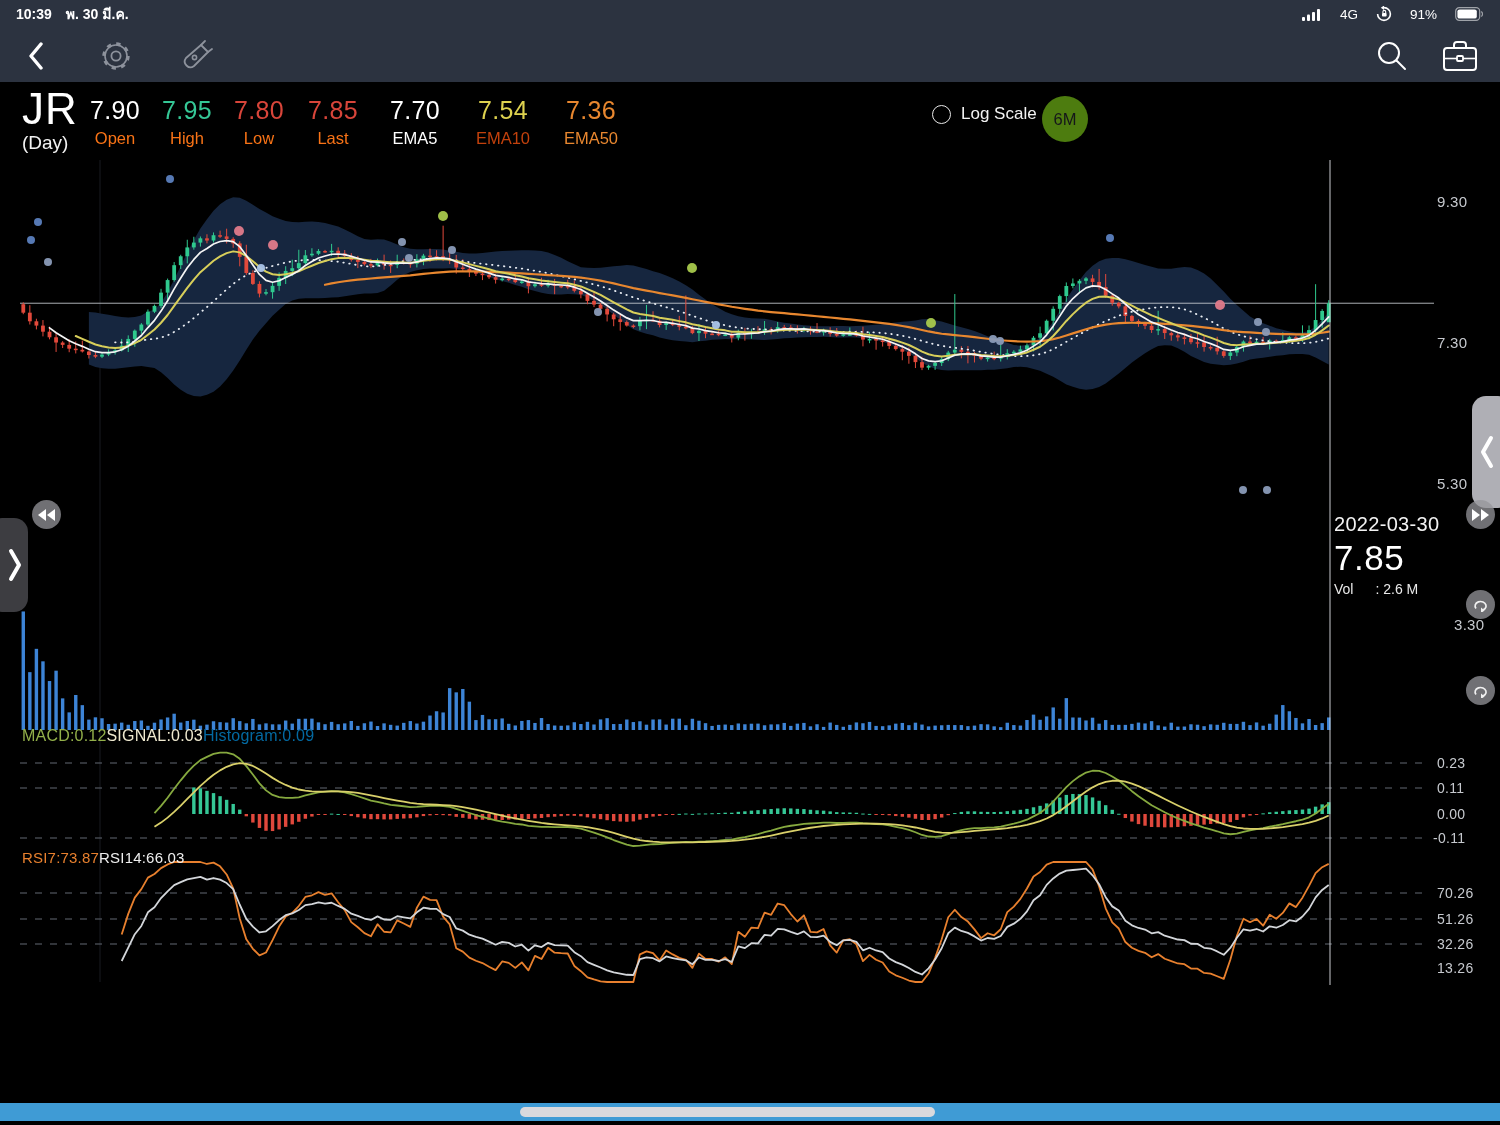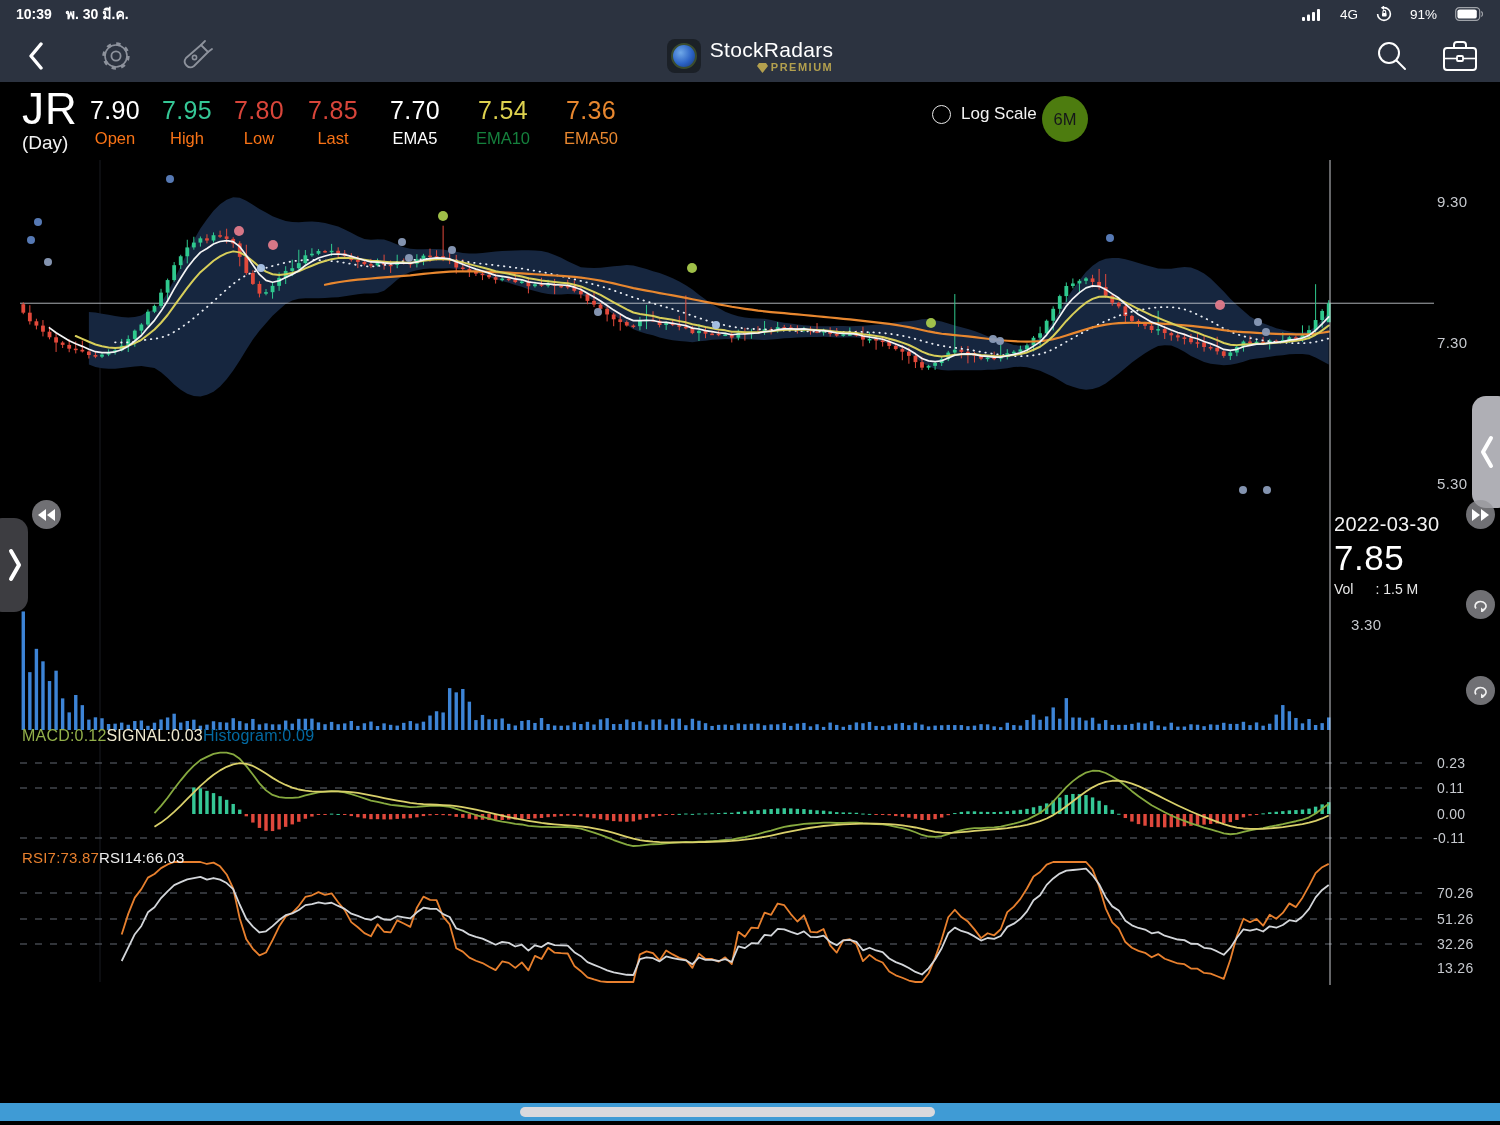--- a/index.html
+++ b/index.html
@@ -103,34 +103,20 @@
           </svg>
         </div>
         <div class="icon-btn">
           <svg width="36" height="36" viewBox="0 0 36 36">
             <path d="M23 7 L30 14 L16 28 Q12 31 8.5 27.5 Q5 24 8 20 Z" fill="none" stroke="#8d929c" stroke-width="1.8" stroke-linejoin="round"></path>
             <circle cx="16.5" cy="19.5" r="2.1" fill="none" stroke="#8d929c" stroke-width="1.6"></circle>
             <path d="M23 7 L27 3 M30 14 L34 11" stroke="#8d929c" stroke-width="1.8" stroke-linecap="round"></path>
           </svg>
         </div>
       </div>
-      <div class="nav-center">
-        <div class="logo-mark">
-            <div class="logo-globe"></div>
-          </div>
-        <div class="logo-text">
-          <span class="logo-name">StockRadars</span>
-          <span class="logo-sub">
-            <svg width="11" height="10" viewBox="0 0 11 10">
-                <polygon points="2,0 9,0 11,3 5.5,10 0,3" fill="#b3a04e"></polygon>
-              </svg>
-            <span>PREMIUM</span>
-          </span>
-        </div>
-      </div>
       <div class="nav-right">
         <div class="icon-btn">
           <svg width="34" height="34" viewBox="0 0 34 34">
             <circle cx="14" cy="14" r="10" fill="none" stroke="#fff" stroke-width="2"></circle>
             <line x1="21.5" y1="21.5" x2="30" y2="30" stroke="#fff" stroke-width="2" stroke-linecap="round"></line>
           </svg>
         </div>
         <div class="icon-btn">
           <svg width="38" height="34" viewBox="0 0 38 34">
             <rect x="3" y="9" width="32" height="22" rx="3" fill="none" stroke="#fff" stroke-width="2"></rect>
@@ -165,21 +151,21 @@
       <div class="qf w2">
         <span class="val" style="color: rgb(216, 69, 58);">7.85</span>
           <span class="lab">Last</span>
         </div>
       <div class="qf w3">
         <span class="val" style="color: rgb(255, 255, 255);">7.70</span>
           <span class="lab" style="color: rgb(255, 255, 255);">EMA5</span>
         </div>
       <div class="qf w3">
         <span class="val" style="color: rgb(222, 210, 79);">7.54</span>
-          <span class="lab" style="color: #15803d;">EMA10</span>
+          <span class="lab" style="color: #c2410c;">EMA10</span>
         </div>
       <div class="qf w3">
         <span class="val" style="color: rgb(232, 135, 47);">7.36</span>
           <span class="lab" style="color: rgb(232, 135, 47);">EMA50</span>
         </div>
     </div>
     <div class="logscale">
       <div class="radio"></div>
       <span>Log Scale</span>
     </div>
@@ -1000,41 +986,41 @@
       <polyline points="154.48,813.1216441900264 161.04,805.8097079195865 167.6,797.7598536406309 174.16,788.772927660774 180.72,780.3052722343959 187.28,772.3497605874738 193.84,765.666066747175 200.39999999999998,760.1571095592011 206.95999999999998,756.8799107823954 213.51999999999998,753.9401850948543 220.07999999999998,752.5511293726499 226.64,752.6438158951327 233.2,754.2760439045028 239.76,758.8262438010637 246.32,766.1253404648202 252.88,774.492959614622 259.44,783.3596622468514 266,790.3811881399099 272.55999999999995,794.9364804024315 279.12,797.1869417708921 285.68,797.8047788685726 292.24,797.9493675617279 298.8,797.2724505556389 305.35999999999996,795.4275119258225 311.91999999999996,793.8910394466942 318.47999999999996,792.3845654425477 325.03999999999996,791.6379462549058 331.59999999999997,791.0816426233246 338.15999999999997,791.419264386176 344.71999999999997,792.4096502992525 351.28,794.225463231827 357.84,796.2454639640921 364.4,798.4640843985873 370.96,800.6117430606682 377.52,801.8480466385954 384.08,803.424938530839 390.64,804.8154008024077 397.2,805.4862246525828 403.76,806.2529834713124 410.32,807.0839853467714 416.88,806.9672206270387 423.44,806.2537617030715 430,805.892970541141 436.56,805.7107040846456 443.11999999999995,806.1848282687248 449.67999999999995,806.9393174314794 456.23999999999995,808.9631810480186 462.79999999999995,810.8957496243077 469.35999999999996,813.013526241017 475.91999999999996,815.0104426983498 482.47999999999996,816.8155703589804 489.03999999999996,818.6321038332939 495.59999999999997,820.4864876934992 502.15999999999997,821.6508353314496 508.71999999999997,822.6087273432498 515.28,823.7950941532202 521.8399999999999,824.4929928560804 528.4,825.8280935439848 534.9599999999999,826.3734039396332 541.52,826.9289789993256 548.0799999999999,826.9316602216478 554.64,827.0983664734117 561.1999999999999,827.1113858063303 567.76,826.989041363041 574.3199999999999,827.6566511776721 580.88,828.6805659757705 587.4399999999999,830.597332284349 594,832.6169674347091 600.56,834.8044465627602 607.12,837.367203503548 613.68,840.0401310705133 620.24,842.3635822185104 626.8,844.531013863818 633.36,846.0046324998783 639.92,845.6945920758927 646.48,844.9677825307184 653.04,844.2288340934954 659.5999999999999,844.1175057183395 666.16,843.340380310118 672.7199999999999,842.759539662165 679.28,842.3152657918013 685.8399999999999,841.8349079092071 692.4,842.1603251430884 698.9599999999999,841.6491634496858 705.52,841.4799965832475 712.0799999999999,841.0428097308418 718.64,840.6543309483723 725.1999999999999,839.9417703922652 731.76,839.6875576715926 738.3199999999999,838.2021584519441 744.88,837.0434072722619 751.4399999999999,835.5334503145584 758,834.1270075825707 764.56,832.2089232235862 771.12,830.5702396617481 777.68,828.616098683784 784.24,826.9637843614935 790.8,825.758216789155 797.3599999999999,824.8895167440082 803.92,823.9061462487592 810.4799999999999,823.5207176939882 817.04,823.1258422008825 823.5999999999999,822.6409317450326 830.16,822.713426080495 836.7199999999999,823.0080773331713 843.28,822.8908656410724 849.8399999999999,822.673501126229 856.4,822.5762302718884 862.9599999999999,823.2597694717268 869.52,823.5704706818083 876.0799999999999,824.0052655470253 882.64,824.4135437327195 889.1999999999999,825.4696722526984 895.76,826.7810297934277 902.3199999999999,828.1654830088453 908.88,829.8869463119304 915.4399999999999,832.2543691569504 922,834.9689162879683 928.56,836.5068725716544 935.1199999999999,836.9153542807646 941.68,836.2138685853861 948.2399999999999,834.1597223399823 954.8,831.7651854288664 961.3599999999999,830.1082621397596 967.92,828.8814468212385 974.4799999999999,828.2132583160026 981.04,828.120051069548 987.5999999999999,827.6782369578349 994.16,827.2946753760322 1000.7199999999999,826.6233154771378 1007.28,825.2144613595754 1013.8399999999999,823.6961020952983 1020.4,821.9477094334769 1026.96,819.719944594943 1033.52,816.4279901304502 1040.08,812.9610813117955 1046.6399999999999,807.8506794868738 1053.2,801.6176670753973 1059.76,794.4310547613281 1066.32,787.0832650270181 1072.8799999999999,781.1385703633428 1079.4399999999998,776.3513477910224 1086,772.5646294284048 1092.56,770.7509906262559 1099.12,770.819874411871 1105.6799999999998,773.0037969223586 1112.24,776.5617798443889 1118.8,780.4641539475028 1125.36,785.7444902188298 1131.9199999999998,791.1746842707844 1138.48,796.261002991387 1145.04,800.794211025092 1151.6,805.3089880637004 1158.1599999999999,808.7671047275534 1164.72,812.301359375484 1171.28,815.5225549517675 1177.84,818.43974955204 1184.3999999999999,820.8043091418172 1190.96,823.3713879913215 1197.52,825.3054749201882 1204.08,827.5786682522463 1210.6399999999999,829.3616120968863 1217.1999999999998,831.2663003761238 1223.76,833.4348409400277 1230.32,834.2594775276599 1236.8799999999999,833.6092830460282 1243.4399999999998,831.8370816161932 1250,830.4683415148133 1256.56,829.0161259615297 1263.12,828.0862482083319 1269.6799999999998,826.6023286478728 1276.24,825.4923933957173 1282.8,824.193147772122 1289.36,822.5185375799118 1295.9199999999998,821.2431825108923 1302.48,819.6118323493483 1309.04,817.3057310553324 1315.6,813.5283861982593 1322.1599999999999,808.8244281673052 1328.72,803.7146533291634" fill="none" stroke="#86a93f" stroke-width="1.8" stroke-linejoin="round"></polyline>
       <polyline points="154.48,826.8170662989122 161.04,822.6155946230471 167.6,817.6444464265638 174.16,811.8701426734059 180.72,805.5571685856039 187.28,798.9156869859779 193.84,792.2657629382173 200.39999999999998,785.8440322624141 206.95999999999998,780.0512079664103 213.51999999999998,774.8290033920991 220.07999999999998,770.3734285882093 226.64,766.8275060495939 233.2,764.3172136205757 239.76,763.2190196566733 246.32,763.8002838183027 252.88,765.9388189775666 259.44,769.4229876314236 266,773.6146277331208 272.55999999999995,777.878998266983 279.12,781.7405869677648 285.68,784.9534253479263 292.24,787.5526137906867 298.8,789.4965811436771 305.35999999999996,790.6827673001062 311.91999999999996,791.3244217294238 318.47999999999996,791.5364504720485 325.03999999999996,791.55674962862 331.59999999999997,791.4617282275609 338.15999999999997,791.453235459284 344.71999999999997,791.6445184272776 351.28,792.1607073881875 357.84,792.9776587033684 364.4,794.0749438424122 370.96,795.3823036860634 377.52,796.6754522765698 384.08,798.0253495274236 390.64,799.3833597824205 397.2,800.6039327564529 403.76,801.7337428994248 410.32,802.8037913888942 416.88,803.6364772365231 423.44,804.1599341298328 430,804.5065414120944 436.56,804.7473739466046 443.11999999999995,805.0348648110287 449.67999999999995,805.4157553351188 456.23999999999995,806.1252404776988 462.79999999999995,807.0793423070205 469.35999999999996,808.2661790938198 475.91999999999996,809.6150318147259 482.47999999999996,811.0551395235767 489.03999999999996,812.5705323855202 495.59999999999997,814.1537234471159 502.15999999999997,815.6531458239826 508.71999999999997,817.0442621278361 515.28,818.3944285329129 521.8399999999999,819.6141413975464 528.4,820.856931826834 534.9599999999999,821.9602262493939 541.52,822.9539767993803 548.0799999999999,823.7495134838338 554.64,824.4192840817494 561.1999999999999,824.9577044266656 567.76,825.3639718139407 574.3199999999999,825.8225076866869 580.88,826.3941193445037 587.4399999999999,827.2347619324727 594,828.31120303292 600.56,829.6098517388881 607.12,831.16132209182 613.68,832.9370838875587 620.24,834.822383553749 626.8,836.7641096157628 633.36,838.612214192586 639.92,840.0286897692473 646.48,841.0165083215416 653.04,841.6589734759323 659.5999999999999,842.1506799244137 666.16,842.3886200015546 672.7199999999999,842.4628039336767 679.28,842.4332963053016 685.8399999999999,842.3136186260828 692.4,842.2829599294838 698.9599999999999,842.1562006335242 705.52,842.0209598234688 712.0799999999999,841.8253298049435 718.64,841.5911300336293 725.1999999999999,841.2612581053564 731.76,840.9465180186037 738.3199999999999,840.3976461052717 744.88,839.7267983386698 751.4399999999999,838.8881287338475 758,837.9359045035922 764.56,836.790508247591 771.12,835.5464545304224 777.68,834.1603833610948 784.24,832.7210635611744 790.8,831.3284942067705 797.3599999999999,830.0406987142181 803.92,828.8137882211263 810.4799999999999,827.7551741156987 817.04,826.8293077327355 823.5999999999999,825.9916325351949 830.16,825.335991244255 836.7199999999999,824.8704084620382 843.28,824.474499897845 849.8399999999999,824.1143001435219 856.4,823.8066861691951 862.9599999999999,823.6973028297015 869.52,823.6719364001228 876.0799999999999,823.7386022295033 882.64,823.8735905301465 889.1999999999999,824.1928068746569 895.76,824.7104514584111 902.3199999999999,825.401457768498 908.88,826.2985554771844 915.4399999999999,827.4897182131376 922,828.9855578281038 928.56,830.4898207768139 935.1199999999999,831.774927477604 941.68,832.6627156991605 948.2399999999999,832.9621170273248 954.8,832.7227307076331 961.3599999999999,832.1998369940584 967.92,831.5361589594944 974.4799999999999,830.871578830796 981.04,830.3212732785464 987.5999999999999,829.7926660144042 994.16,829.2930678867298 1000.7199999999999,828.7591174048114 1007.28,828.0501861957641 1013.8399999999999,827.179369375671 1020.4,826.1330373872322 1026.96,824.8504188287743 1033.52,823.1659330891096 1040.08,821.1249627336467 1046.6399999999999,818.4701060842922 1053.2,815.0996182825132 1059.76,810.9659055782762 1066.32,806.1893774680245 1072.8799999999999,801.1792160470882 1079.4399999999998,796.213642395875 1086,791.483839802381 1092.56,787.337269967156 1099.12,784.0337908560989 1105.6799999999998,781.8277920693508 1112.24,780.7745896243584 1118.8,780.7125024889873 1125.36,781.7189000349558 1131.9199999999998,783.6100568821215 1138.48,786.1402461039746 1145.04,789.0710390881982 1151.6,792.3186288832986 1158.1599999999999,795.6083240521496 1164.72,798.9469311168165 1171.28,802.2620558838066 1177.84,805.4975946174533 1184.3999999999999,808.5589375223261 1190.96,811.5214276161252 1197.52,814.2782370769378 1204.08,816.9383233119995 1210.6399999999999,819.4229810689768 1217.1999999999998,821.7916449304063 1223.76,824.1202841323305 1230.32,826.1481228113964 1236.8799999999999,827.6403548583228 1243.4399999999998,828.4797002098968 1250,828.8774284708801 1256.56,828.90516796901 1263.12,828.7413840168745 1269.6799999999998,828.3135729430741 1276.24,827.7493370336027 1282.8,827.0380991813065 1289.36,826.1341868610276 1295.9199999999998,825.1559859910005 1302.48,824.0471552626701 1309.04,822.6988704212025 1315.6,820.864773576614 1322.1599999999999,818.4567044947522 1328.72,815.5082942616344" fill="none" stroke="#d9d06a" stroke-width="1.8" stroke-linejoin="round"></polyline>
       <polyline points="121.67999999999999,934.4679263765971 128.24,913.8827433512594 134.8,897.5758810880347 141.36,889.1558740746888 147.92,877.6473810503512 154.48,874.0363463465812 161.04,868.0901239725224 167.6,864.4226863873157 174.16,862 180.72,862 187.28,862 193.84,862 200.39999999999998,862 206.95999999999998,863.9873463740239 213.51999999999998,862.6530571708963 220.07999999999998,866.3273994815206 226.64,874.4608204823433 233.2,888.3932602322342 239.76,918.5297102701753 246.32,939.3551275080697 252.88,948.7651883537101 259.44,955.3555935739321 266,952.5396218276036 272.55999999999995,940.1439329595565 279.12,926.5964216620218 285.68,916.5351556739142 292.24,912.7893261062184 298.8,906.0046111752238 305.35999999999996,896.9642830327183 311.91999999999996,895.2675788181587 318.47999999999996,892.1630943882286 325.03999999999996,894.9597994076981 331.59999999999997,893.2947235285628 338.15999999999997,902.2568541477144 344.71999999999997,910.1390181027805 351.28,922.1516681945707 357.84,927.293228954171 364.4,933.1390887093467 370.96,936.2635526661592 377.52,924.2021163681552 384.08,931.747668176854 390.64,932.3132638056204 397.2,920.4313964209705 403.76,923.561893579507 410.32,926.8242038194355 416.88,907.6649403522739 423.44,896.6372061617747 430,899.8843691569971 436.56,900.1501986398341 443.11999999999995,916.5808862012692 449.67999999999995,924.4244206775545 456.23999999999995,948.184843131324 462.79999999999995,951.625284034752 469.35999999999996,957.6777045284143 475.91999999999996,960.7476565390305 482.47999999999996,963.0420545202844 489.03999999999996,966.68883034066 495.59999999999997,970.1401299626918 502.15999999999997,961.4600355218802 508.71999999999997,962.8582830282675 515.28,967.891931539476 521.8399999999999,962.3670678237606 528.4,970.3129962117492 534.9599999999999,955.8618657057896 541.52,959.0286106379056 548.0799999999999,947.8006583331435 554.64,952.6932506629933 561.1999999999999,953.1971878715345 567.76,953.5033748398009 574.3199999999999,965.9526829621886 580.88,971.214717901164 587.4399999999999,977.3236528885982 594,979.449058780609 600.56,981.3409991133069 607.12,982 613.68,982 620.24,982 626.8,982 633.36,982 639.92,954.3268270700166 646.48,951.3080031132945 653.04,953.1642536550133 659.5999999999999,960.4393455355595 666.16,950.5453876740216 672.7199999999999,954.4196233465459 679.28,957.8437625361771 685.8399999999999,959.7458506157202 692.4,967.8318309501036 698.9599999999999,953.6251603878866 705.52,958.9425777004409 712.0799999999999,959.0245429529386 718.64,961.700875472768 725.1999999999999,957.3626342386151 731.76,964.0326638537272 738.3199999999999,931.7883828356162 744.88,936.7725216387332 751.4399999999999,927.5498893808181 758,928.0533952690687 764.56,912.6734189596096 771.12,914.8214585116654 777.68,903.5325266477064 784.24,905.1955653219595 790.8,914.0892467984628 797.3599999999999,921.5002828996224 803.92,915.3189651966171 810.4799999999999,931.9340980999793 817.04,932.4007975865445 823.5999999999999,929.0504791490921 830.16,945.4641200694923 836.7199999999999,952.592397742491 843.28,940.3851265227854 849.8399999999999,939.1681289671255 856.4,944.2993872303666 862.9599999999999,961.0740275826804 869.52,954.8471061419028 876.0799999999999,959.7844258943587 882.64,962.4908856327862 889.1999999999999,971.447702194554 895.76,975.3384908026538 902.3199999999999,977.7323981061234 908.88,980.5066516935301 915.4399999999999,982 922,982 928.56,973.5436649236578 935.1199999999999,957.7750144785473 941.68,939.2064607200697 948.2399999999999,917.2520282095179 954.8,909.738635236096 961.3599999999999,917.1171317411341 967.92,921.5479698791681 974.4799999999999,929.3369583404464 981.04,938.1194399094497 987.5999999999999,933.2518630432675 994.16,935.2830079688434 1000.7199999999999,929.2431277492859 1007.28,912.1272387056257 1013.8399999999999,906.6537979425057 1020.4,898.8812470625988 1026.96,888.5341844258813 1033.52,876.4524200746704 1040.08,872.002914315764 1046.6399999999999,864.6055671646725 1053.2,862 1059.76,862 1066.32,862 1072.8799999999999,862 1079.4399999999998,862 1086,862 1092.56,869.3718690698878 1099.12,886.3761253751582 1105.6799999999998,908.3587031772238 1112.24,922.3915514106008 1118.8,928.5190452199872 1125.36,942.0188696215416 1131.9199999999998,947.6993826277294 1138.48,950.8683992120839 1145.04,952.8290212775474 1151.6,957.2981297587285 1158.1599999999999,954.0940773280745 1164.72,958.7432087821479 1171.28,961.189883574056 1177.84,963.4772112565204 1184.3999999999999,964.2275869006642 1190.96,968.5252927657033 1197.52,968.67939463763 1204.08,972.9132446744266 1210.6399999999999,973.5771824763151 1217.1999999999998,976.25719373903 1223.76,978.8900863812207 1230.32,959.7358859732473 1236.8799999999999,935.709197437176 1243.4399999999998,918.7871031775953 1250,922.1877116237724 1256.56,918.949269424303 1263.12,925.712903331108 1269.6799999999998,914.7035374651974 1276.24,918.7668470535787 1282.8,912.8957127723688 1289.36,903.3710588570855 1295.9199999999998,907.0940918135974 1302.48,897.6560319797818 1309.04,885.8358372118213 1315.6,873.135670334859 1322.1599999999999,867.1835432041552 1328.72,863.9054560482763" fill="none" stroke="#e8802e" stroke-width="1.8" stroke-linejoin="round"></polyline>
       <polyline points="121.67999999999999,960.9842940705038 128.24,947.5874342461464 134.8,934.1913505910464 141.36,925.9454699883142 147.92,912.323871907241 154.48,907.3253002171305 161.04,898.0318827374653 167.6,891.3059508138798 174.16,885.1348979348948 180.72,882.0977095730393 187.28,879.4110340606001 193.84,878.0540440093004 200.39999999999998,876.8755632565736 206.95999999999998,879.6634253370225 213.51999999999998,878.0099715721336 220.07999999999998,879.6105966897854 226.64,883.0541599815854 233.2,889.1157414502628 239.76,904.7518232636128 246.32,918.9210708015819 252.88,926.5829001427712 259.44,932.4732616834133 266,931.2916610728876 272.55999999999995,926.1063342611567 279.12,920.0526166611672 285.68,915.2147398044774 292.24,913.3739250699153 298.8,909.997913745462 305.35999999999996,905.1330611106155 311.91999999999996,904.1857471806868 318.47999999999996,902.4829666643528 325.03999999999996,903.5486033165653 331.59999999999997,902.7421603633474 338.15999999999997,905.9360926218133 344.71999999999997,908.8591957501517 351.28,913.6952997603692 357.84,915.921245303325 364.4,918.5364556024175 370.96,919.962290418465 377.52,916.3712594721397 384.08,919.4940274743699 390.64,919.7295417921748 397.2,916.1997956809242 403.76,917.3154762526493 410.32,918.4620944316465 416.88,912.3104388943365 423.44,907.7094212613347 430,908.7485977166571 436.56,908.8291036109836 443.11999999999995,914.1029454306594 449.67999999999995,916.9744304036228 456.23999999999995,928.4752068715571 462.79999999999995,930.6253269447959 469.35999999999996,934.7036635115303 475.91999999999996,936.9538123011151 482.47999999999996,938.6882358686612 489.03999999999996,941.6186240373789 495.59999999999997,944.7148906284161 502.15999999999997,941.9265291304379 508.71999999999997,942.8575442971462 515.28,946.4976205649446 521.8399999999999,944.7387810107455 528.4,950.60359910336 534.9599999999999,945.2737299397129 541.52,947.081518091795 548.0799999999999,942.8267645342019 554.64,945.1525923246093 561.1999999999999,945.3928337547537 567.76,945.5294559366284 574.3199999999999,952.2346681161273 580.88,956.1669641342353 587.4399999999999,962.2024870814705 594,964.8441811719676 600.56,967.4875706585505 607.12,970.4045576019066 613.68,972.4777487260834 620.24,973.5285063831828 626.8,974.7719120927087 633.36,974.9953053478938 639.92,959.0664343371466 646.48,957.4266422443336 653.04,958.1917676583283 659.5999999999999,961.3850415197953 666.16,956.445281377715 672.7199999999999,958.0311923464664 679.28,959.4787215988529 685.8399999999999,960.2917444519255 692.4,964.2273710007655 698.9599999999999,957.4765763212555 705.52,959.8145643905626 712.0799999999999,959.8508535701121 718.64,961.0056779473534 725.1999999999999,959.1979578716683 731.76,961.9899853095891 738.3199999999999,946.3456492599204 744.88,948.126446661984 751.4399999999999,943.2021264554774 758,943.3660480837846 764.56,934.888935215243 771.12,935.5445472160088 777.68,928.8464863552758 784.24,929.3338552384007 790.8,931.9374646250658 797.3599999999999,934.2198369162387 803.92,931.3285984495417 810.4799999999999,936.8659810161962 817.04,937.0343426211405 823.5999999999999,935.7075283111091 830.16,941.8490784680491 836.7199999999999,945.1794290924738 843.28,940.3208465112112 849.8399999999999,939.8343419184228 856.4,941.8334010432384 862.9599999999999,950.2953033620671 869.52,947.7374802060866 876.0799999999999,950.4744949907293 882.64,952.0701459131436 889.1999999999999,958.4827624999602 895.76,962.1037406396406 902.3199999999999,964.6514045675327 908.88,968.0498604782539 915.4399999999999,971.9184823589225 922,974.4935443428058 928.56,968.3700517660913 935.1199999999999,959.4454896939149 941.68,948.2569205143761 948.2399999999999,933.2712395183246 954.8,927.6468971890215 961.3599999999999,930.9511120726683 967.92,932.9182475789988 974.4799999999999,936.402378063243 981.04,940.5540587361535 987.5999999999999,938.0040885790296 994.16,938.8951377369856 1000.7199999999999,935.9876785552435 1007.28,926.899791577487 1013.8399999999999,923.6615337241425 1020.4,918.8014846988938 1026.96,911.3839117789563 1033.52,900.2624190689772 1040.08,895.2121247398001 1046.6399999999999,884.8781627555462 1053.2,878.4082200989702 1059.76,873.5719758914689 1066.32,870.6642179606098 1072.8799999999999,870.0000123327844 1079.4399999999998,869.3241037695598 1086,868.7019055991143 1092.56,875.266228400789 1099.12,884.2774631454434 1105.6799999999998,897.1558611529903 1112.24,906.3769258140185 1118.8,910.6054672440832 1125.36,920.6814682833891 1131.9199999999998,925.3329130405208 1138.48,927.9681760459652 1145.04,929.5716608845679 1151.6,933.2750059818259 1158.1599999999999,932.1037973817627 1164.72,935.6811773519037 1171.28,937.6483594461153 1177.84,939.5149025755748 1184.3999999999999,940.1186301596895 1190.96,943.7526939116814 1197.52,943.8878851991282 1204.08,947.8503104397544 1210.6399999999999,948.5270782958647 1217.1999999999998,951.428017142513 1223.76,954.8047860793856 1230.32,947.9106084870494 1236.8799999999999,937.8044703191923 1243.4399999999998,929.2586563456755 1250,930.6105073136828 1256.56,929.0037121441658 1263.12,931.5153342968692 1269.6799999999998,926.2925690254933 1276.24,927.7314988753833 1282.8,925.0041564899361 1289.36,920.2181367971779 1295.9199999999998,921.406326963807 1302.48,916.5079869694364 1309.04,908.9262143632595 1315.6,897.4219091396476 1322.1599999999999,889.962337534254 1328.72,885.0239356977104" fill="none" stroke="#d3d6da" stroke-width="1.8" stroke-linejoin="round"></polyline>
       <line x1="1330" y1="160" x2="1330" y2="985" stroke="#dfe3e8" stroke-width="1" opacity="0.9"></line>
     </svg>
 
   <div class="ytick" style="left:1437px;top:193px">9.30</div>
   <div class="ytick" style="left:1437px;top:334px">7.30</div>
   <div class="ytick" style="left:1437px;top:475px">5.30</div>
-  <div class="ytick" style="left:1351px;top:616px">3.30</div>
+  <div class="ytick" style="left:1454px;top:616px">3.30</div>
 
   <div class="ytick sm" style="left:1437px;top:755px">0.23</div>
   <div class="ytick sm" style="left:1437px;top:780px">0.11</div>
   <div class="ytick sm" style="left:1437px;top:806px">0.00</div>
   <div class="ytick sm" style="left:1433px;top:830px">-0.11</div>
 
   <div class="ytick sm" style="left:1437px;top:885px">70.26</div>
   <div class="ytick sm" style="left:1437px;top:911px">51.26</div>
   <div class="ytick sm" style="left:1437px;top:936px">32.26</div>
   <div class="ytick sm" style="left:1437px;top:960px">13.26</div>
 
   <div class="ind-labels" style="top:727px"><span style="color: rgb(147, 176, 74);">MACD:0.12</span><span style="color: rgb(239, 233, 207);">SIGNAL:0.03</span><span style="color: #0369a1;">Histogram:0.09</span></div>
   <div class="ind-labels" style="top:849px;font-size:15px"><span style="color: rgb(232, 128, 46);">RSI7:73.87</span><span style="color: rgb(238, 238, 238);">RSI14:66.03</span></div>
 
   <div class="crosshair-info">
     <div class="ci-date">2022-03-30</div>
     <div class="ci-price">7.85</div>
     <div class="ci-vol">
         <span>Vol</span>
-        <span class="vv">: 1.5 M</span>
+        <span class="vv">: 2.6 M</span>
       </div>
   </div>
 
   <div class="edge-tab tab-left">
     <svg width="14" height="40" viewBox="0 0 14 40" style="margin-left:14px">
       <polyline points="3,6 11,20 3,34" fill="none" stroke="#fff" stroke-width="4" stroke-linecap="round" stroke-linejoin="round"></polyline>
     </svg>
   </div>
   <div class="circle-btn" style="left:32px;top:500px">
     <svg width="17" height="12" viewBox="0 0 17 12">

